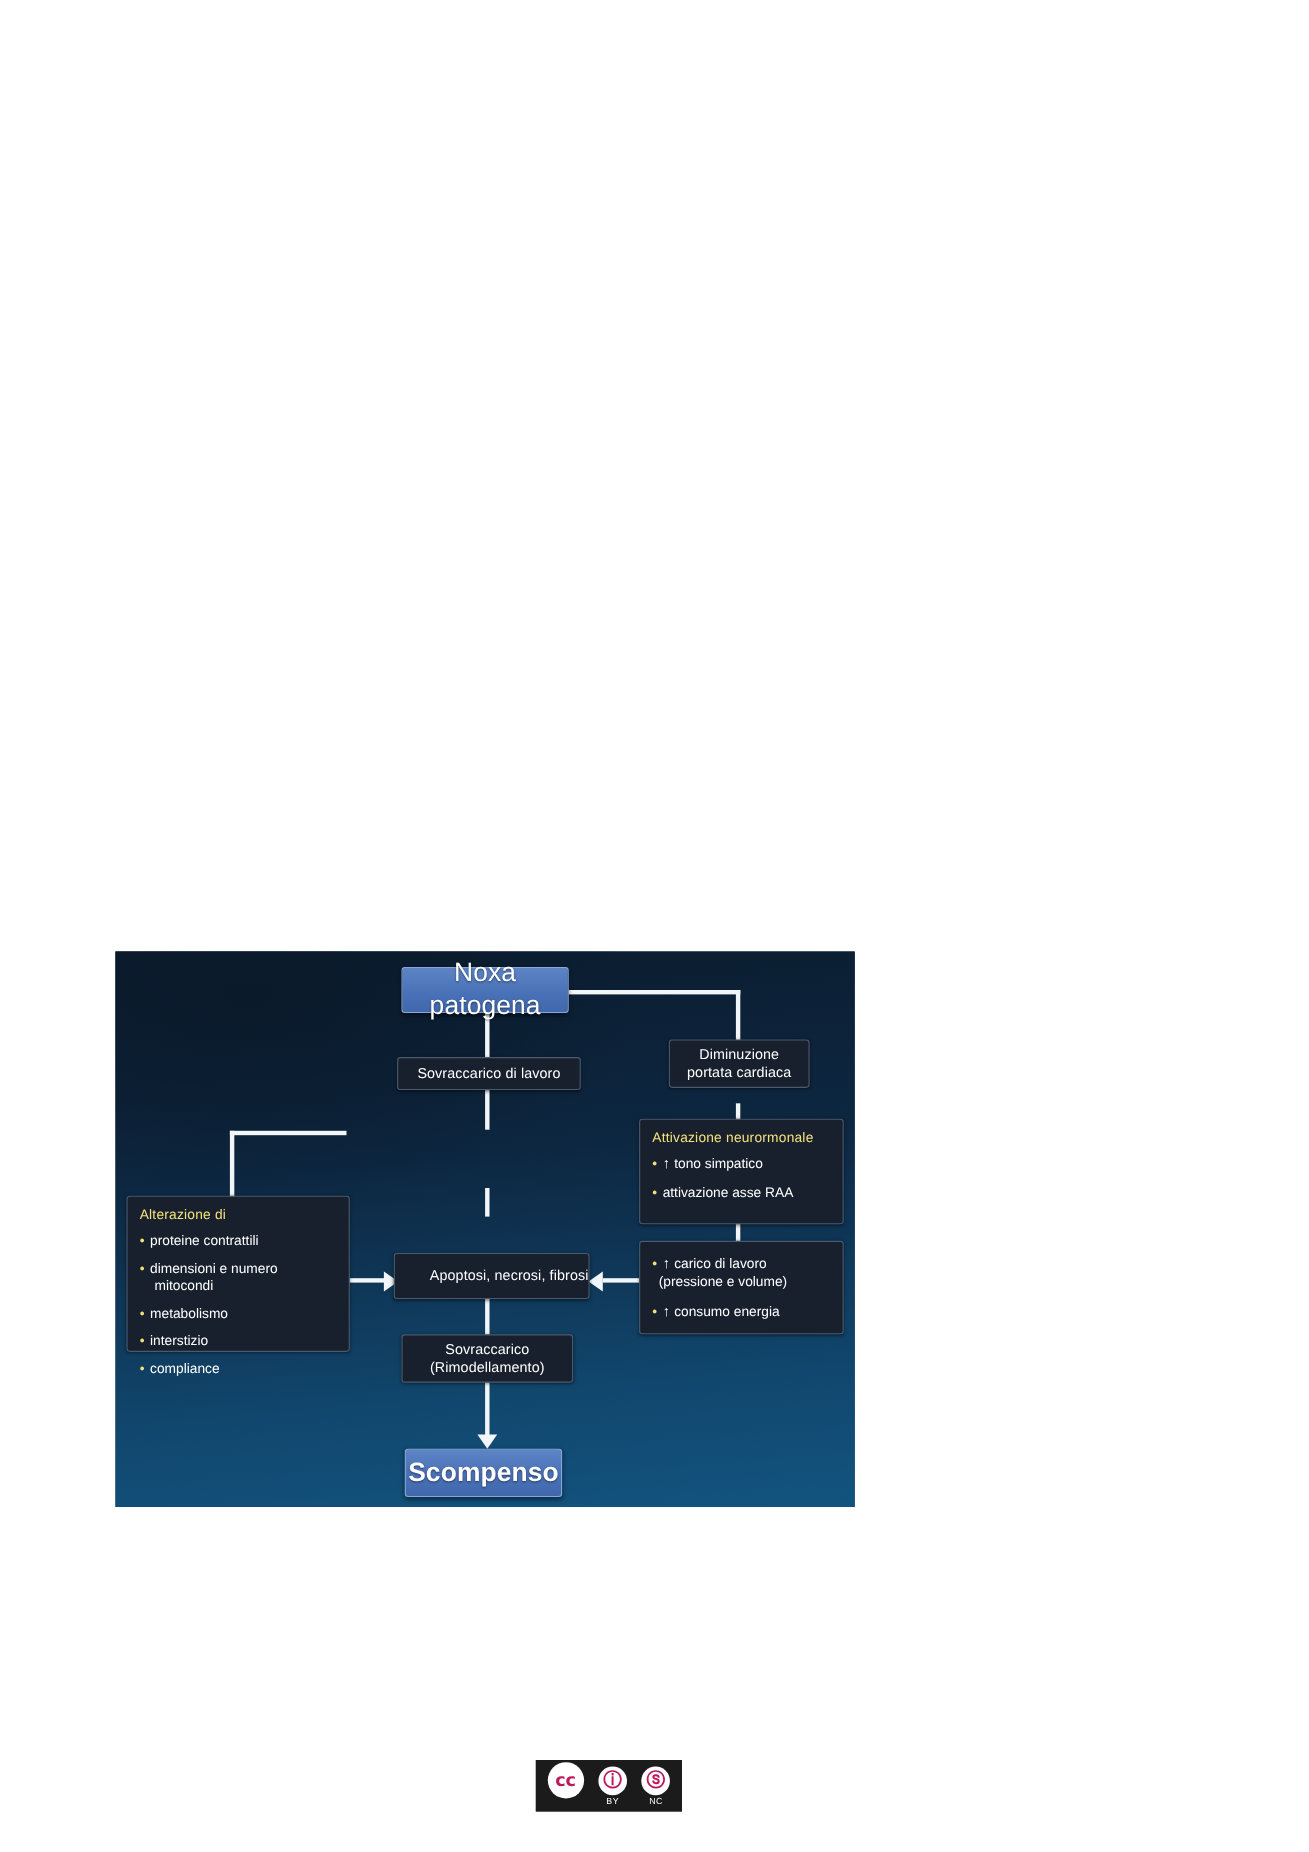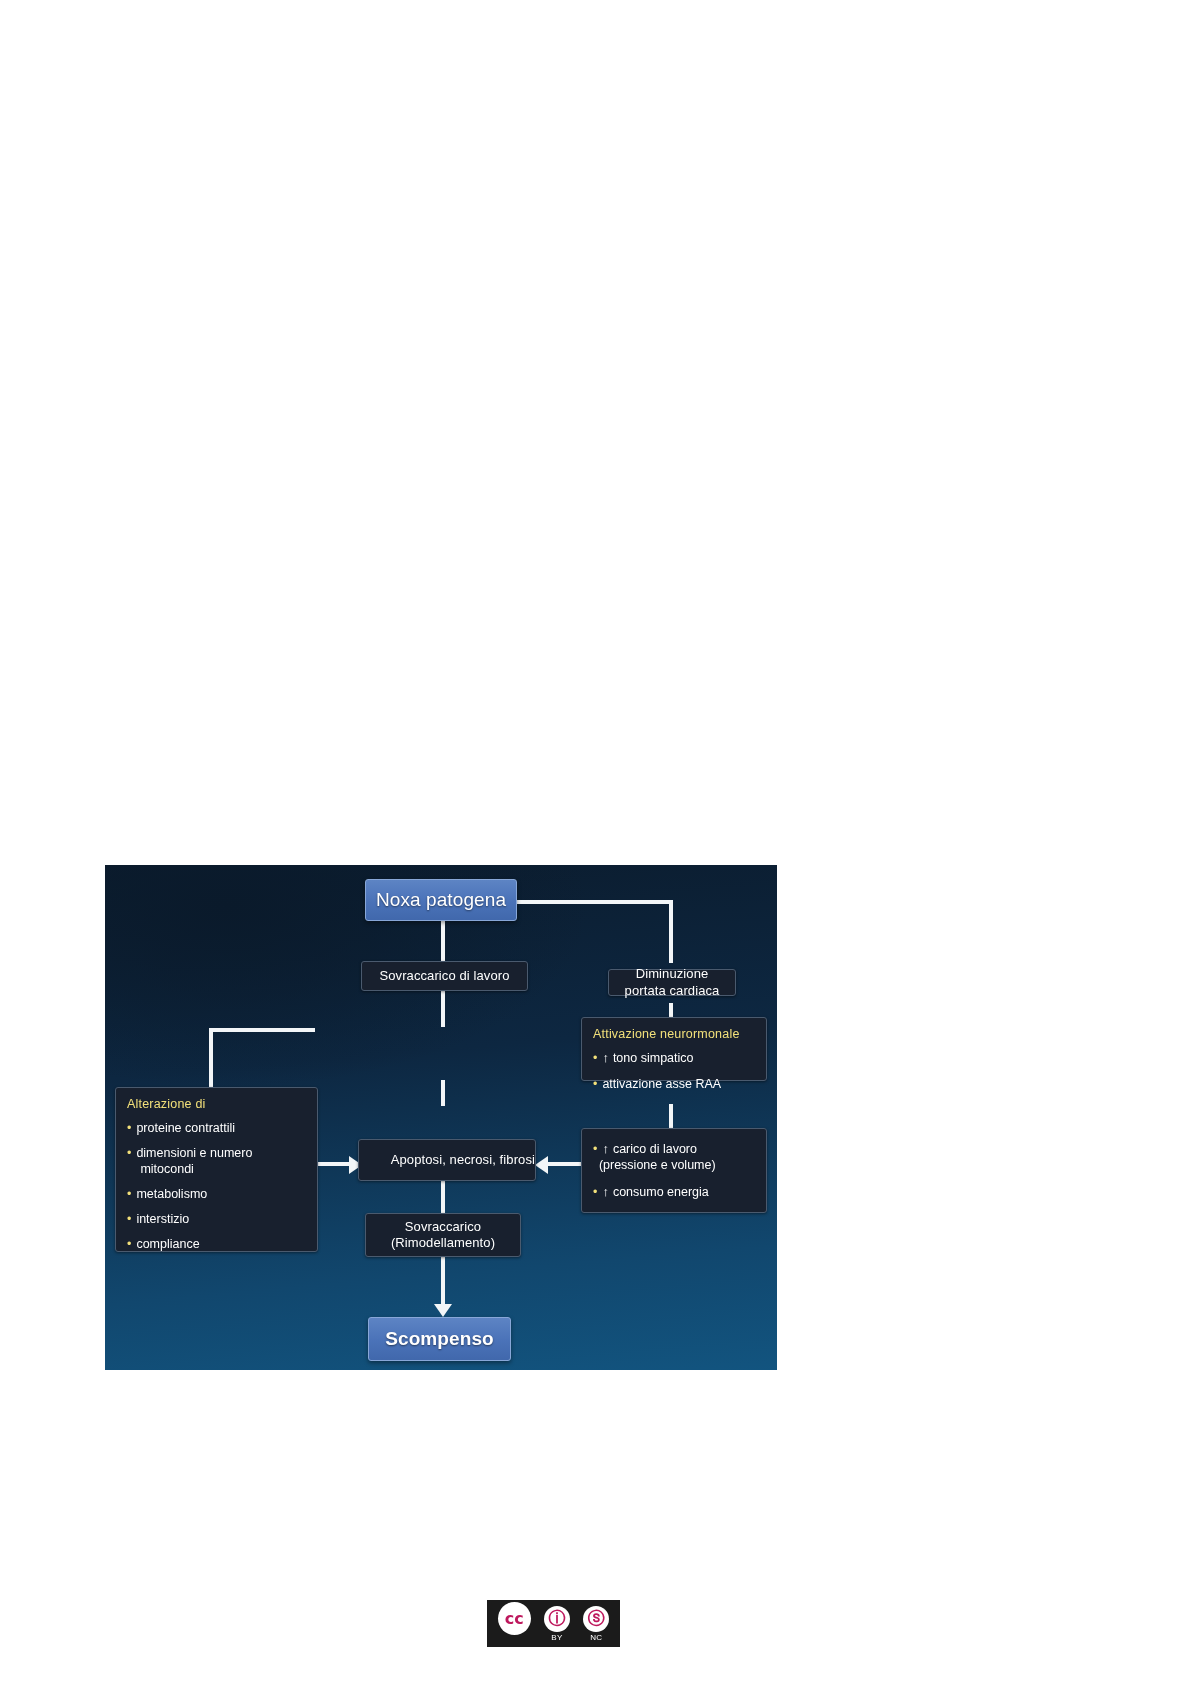--- a/index.html
+++ b/index.html
@@ -86,21 +86,21 @@
     border-radius: 3px;
     box-shadow: 0 2px 4px rgba(0,0,0,0.4);
   }
 
   .node .title {
     font-size: 13px;
     line-height: 1.25;
     letter-spacing: 0.1px;
   }
   .node.blue .title {
-    font-size: 19px;
+    font-size: 24px;
     text-shadow: 0 1px 2px rgba(0,0,0,0.5);
   }
   .node .subtitle {
     font-size: 11px;
     line-height: 1.25;
     margin-top: 3px;
     text-shadow: 0 1px 1px rgba(0,0,0,0.45);
   }
 
   
@@ -210,27 +210,27 @@
   <div class="arrow-head arrow-down" style="left:329px; top:439px;"></div>
 
   <div class="node blue" style="left:260px; top:14px; width:152px; height:42px;">
     <div class="title">Noxa patogena</div>
   </div>
 
   <div class="node dark" style="left:256px; top:96px; width:167px; height:30px;">
     <div class="title">Sovraccarico di lavoro</div>
   </div>
 
-  <div class="node dark" style="left:503px; top:104px; width:128px; height:27px;">
+  <div class="node dark" style="left:503px; top:80px; width:128px; height:44px;">
     <div class="title">Diminuzione</div>
     <div class="title">portata cardiaca</div>
   </div>
 
 
-  <div class="node dark panel" style="left:476px; top:152px; width:186px; height:64px;">
+  <div class="node dark panel" style="left:476px; top:152px; width:186px; height:96px;">
     <div class="panel-heading">Attivazione neurormonale</div>
     <div class="bullet-row">
       <span class="bullet-dot">•</span>
       <span class="up-arrow">↑</span>
       <span class="bullet-text" style="margin-left:4px;">tono simpatico</span>
     </div>
     <div class="bullet-row">
       <span class="bullet-dot">•</span>
       <span class="bullet-text">attivazione asse RAA</span>
     </div>
@@ -246,21 +246,21 @@
         <span class="bullet-text" style="margin-left:-14px; display:inline-block;">(pressione e volume)</span>
       </span>
     </div>
     <div class="bullet-row">
       <span class="bullet-dot">•</span>
       <span class="up-arrow">↑</span>
       <span class="bullet-text" style="margin-left:4px;">consumo energia</span>
     </div>
   </div>
 
-  <div class="node dark panel" style="left:10px; top:222px; width:203px; height:165px;">
+  <div class="node dark panel" style="left:10px; top:222px; width:203px; height:142px;">
     <div class="panel-heading">Alterazione di</div>
 
     <div class="bullet-row">
       <span class="bullet-dot">•</span>
       <span class="bullet-text">proteine contrattili</span>
     </div>
 
     <div class="bullet-row">
       <span class="bullet-dot">•</span>
       <span>

